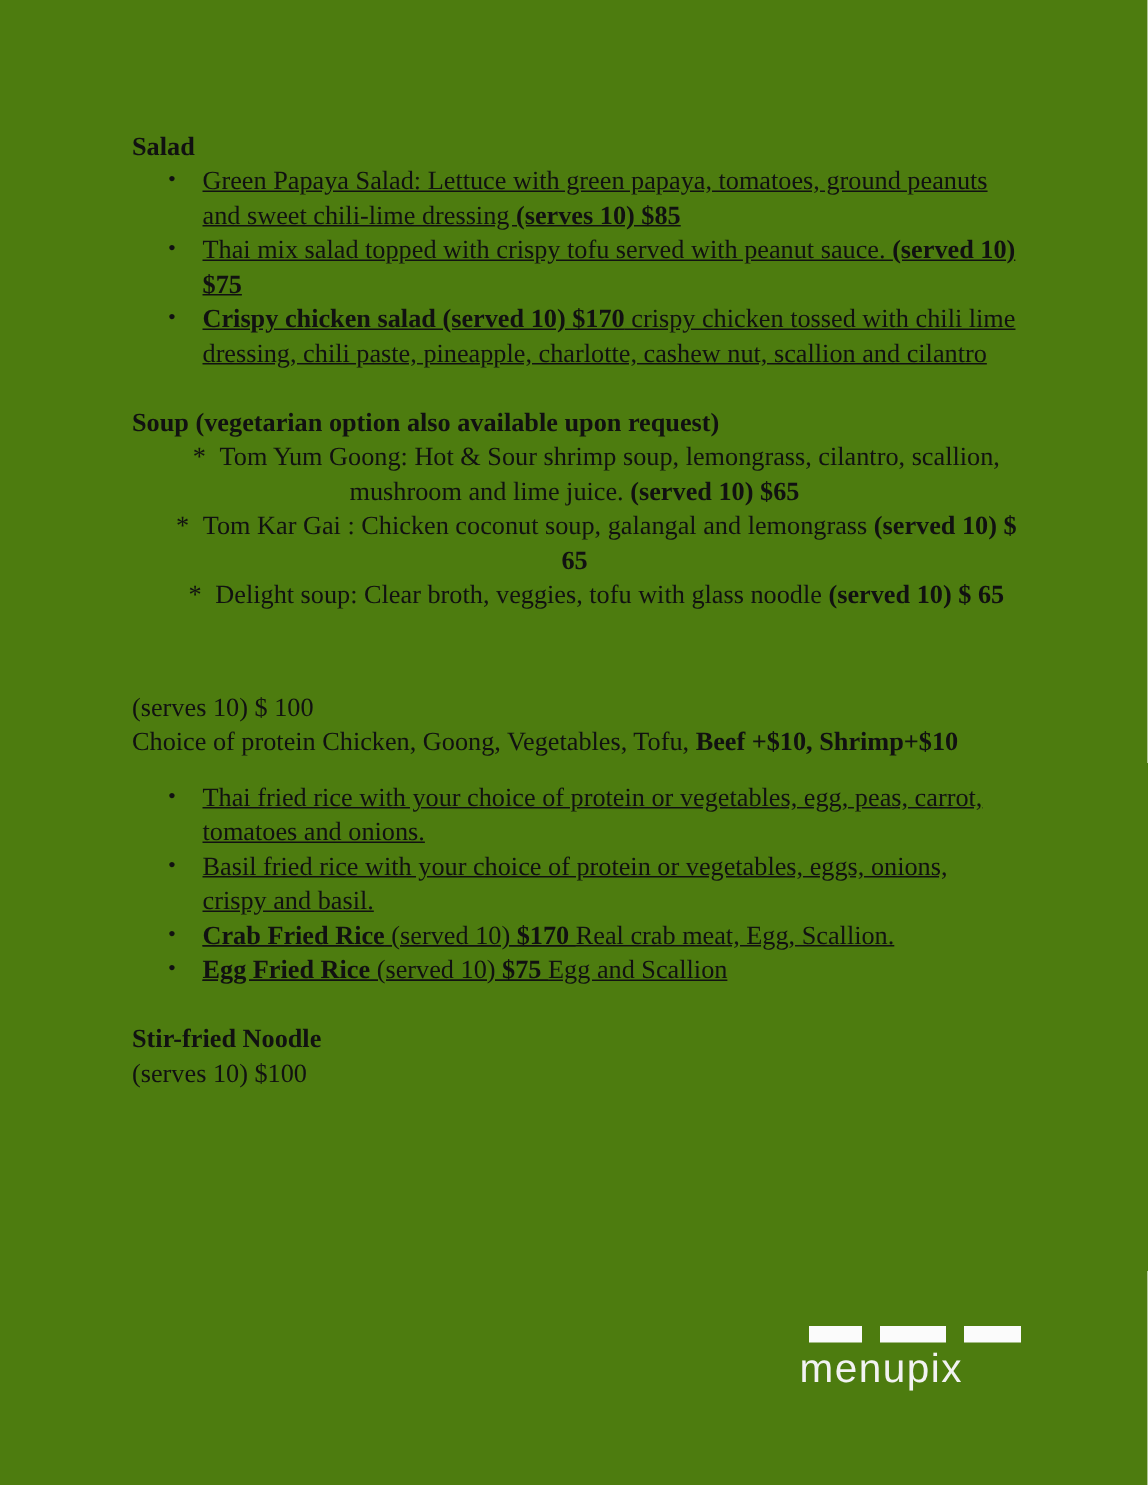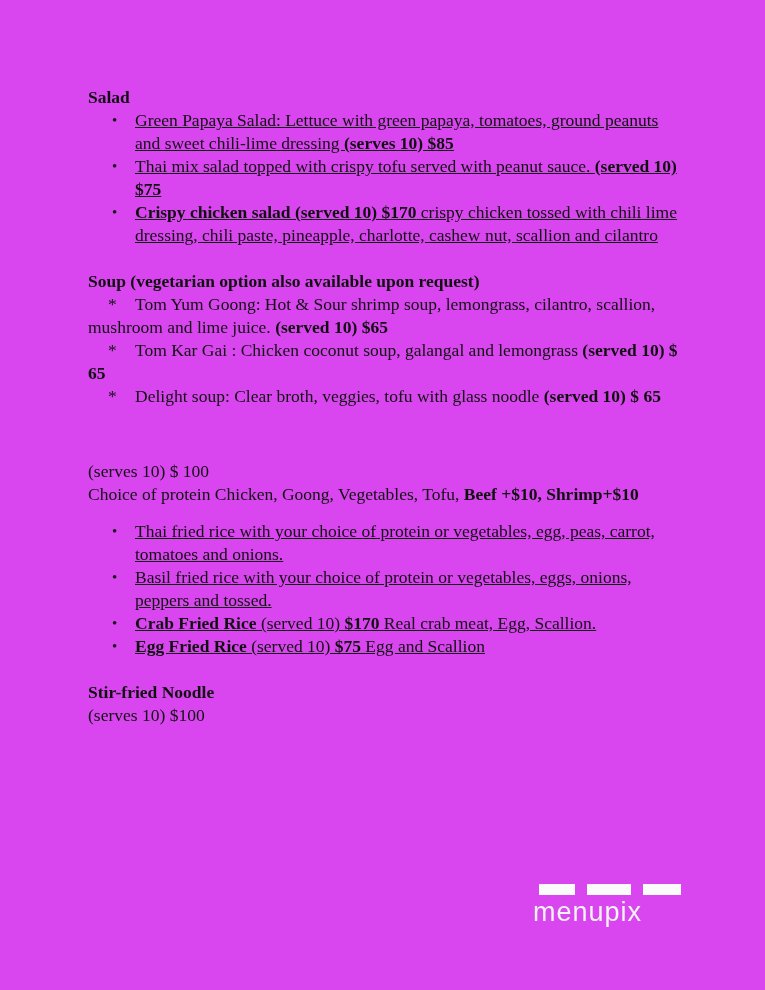--- a/index.html
+++ b/index.html
@@ -4,21 +4,21 @@
 <style>
   html, body {
     margin: 0;
     padding: 0;
     background: #ffffff;
   }
   .page {
     position: relative;
     width: 765px;
     height: 990px;
-    background: #d946ef;
+    background: #4d7c0f;
     overflow: hidden;
     font-family: "Liberation Serif", "DejaVu Serif", serif;
     color: #111111;
   }
   .content {
     position: absolute;
     left: 88px;
     top: 86px;
     width: 590px;
   }
@@ -64,20 +64,21 @@
     font-size: 15px;
     line-height: 23px;
   }
 
   
   .star-para {
     font-size: 17.5px;
     line-height: 23px;
     margin: 0;
     text-indent: 0;
+    text-align: center;
   }
   .star-para .star-lead {
     display: inline-block;
     width: 47px;
     text-indent: 20px;
   }
 
   b, .b { font-weight: bold; }
   .u { text-decoration: underline; }
 
@@ -147,21 +148,21 @@
 
     <div class="gap-lg"></div>
 
     <div class="bold-line">(serves 10) $ 100</div>
     <div class="plain-line"><span>Choice of protein Chicken, Goong, Vegetables, Tofu, </span><b>Beef +$10, Shrimp+$10</b></div>
 
     <div class="gap-sm"></div>
 
     <ul class="bullets">
       <li><span>Thai fried rice with your choice of protein or vegetables, egg, peas, carrot, tomatoes and onions.</span></li>
-      <li><span>Basil fried rice with your choice of protein or vegetables, eggs, onions, peppers and tossed.</span></li>
+      <li><span>Basil fried rice with your choice of protein or vegetables, eggs, onions, crispy and basil.</span></li>
       <li><b class="u">Crab Fried Rice</b><span class="u"> (served 10) </span><b class="u">$170 </b><span>Real crab meat, Egg, Scallion.</span></li>
       <li><b class="u">Egg Fried Rice</b><span class="u"> (served 10) </span><b class="u">$75 </b><span>Egg and Scallion</span></li>
     </ul>
 
     <div class="gap-md"></div>
 
     <div class="section-head">Stir-fried Noodle</div>
     <div class="bold-line">(serves 10) $100</div>
 
   </div>

